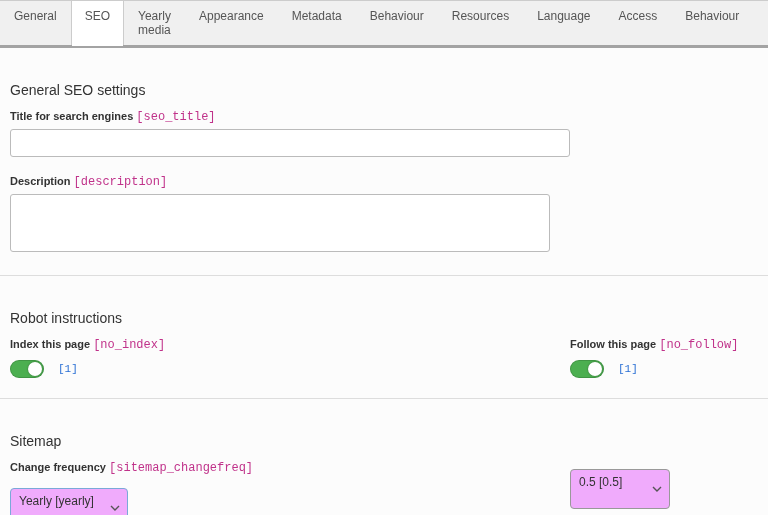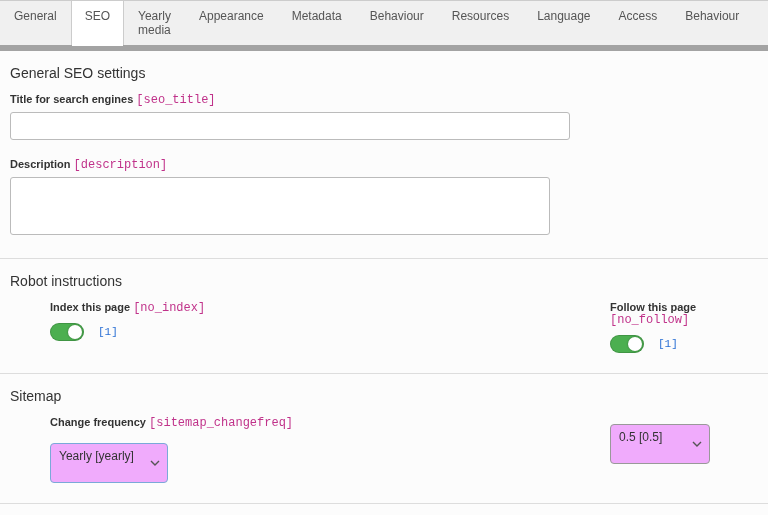--- a/index.html
+++ b/index.html
@@ -6,21 +6,21 @@
 body {
   font-family: Verdana, Geneva, sans-serif;
   font-size: 12px;
   background: #fcfcfc;
   color: #333;
   width: 768px;
 }
 .tabs {
   display: flex;
   background: #f0f0f0;
-  border-bottom: 6px solid #a3a3a3;
+  border-bottom: 3px solid #a3a3a3;
   border-top: 1px solid #ccc;
 }
 .tab {
   padding: 8px 13px;
   cursor: pointer;
   color: #555;
   font-size: 12px;
   border-right: 1px solid transparent;
   border-left: 1px solid transparent;
 }
@@ -39,20 +39,21 @@
 }
 .section {
   padding: 14px 10px 20px 10px;
   border-bottom: 1px solid #ddd;
 }
 .section-title {
   font-size: 14px;
   font-weight: normal;
   color: #333;
   margin-bottom: 12px;
+  margin-top: 20px;
 }
 .field-label {
   font-size: 11px;
   margin-bottom: 5px;
 }
 .field-label .strong { font-weight: bold; }
 .dev-tag {
   font-family: "Courier New", monospace;
   font-size: 12px;
   color: #c0328a;
@@ -69,21 +70,20 @@
   width: 540px;
   height: 58px;
   border: 1px solid #bbb;
   border-radius: 3px;
   padding: 4px 6px;
   font-size: 12px;
   resize: none;
 }
 .two-col {
   display: flex;
-  margin-left: 40px;
 }
 .col-left { flex: 0 0 560px; }
 .col-right { flex: 1; }
 .toggle-row {
   display: flex;
   align-items: center;
   gap: 14px;
   margin-top: 8px;
 }
 .toggle {

